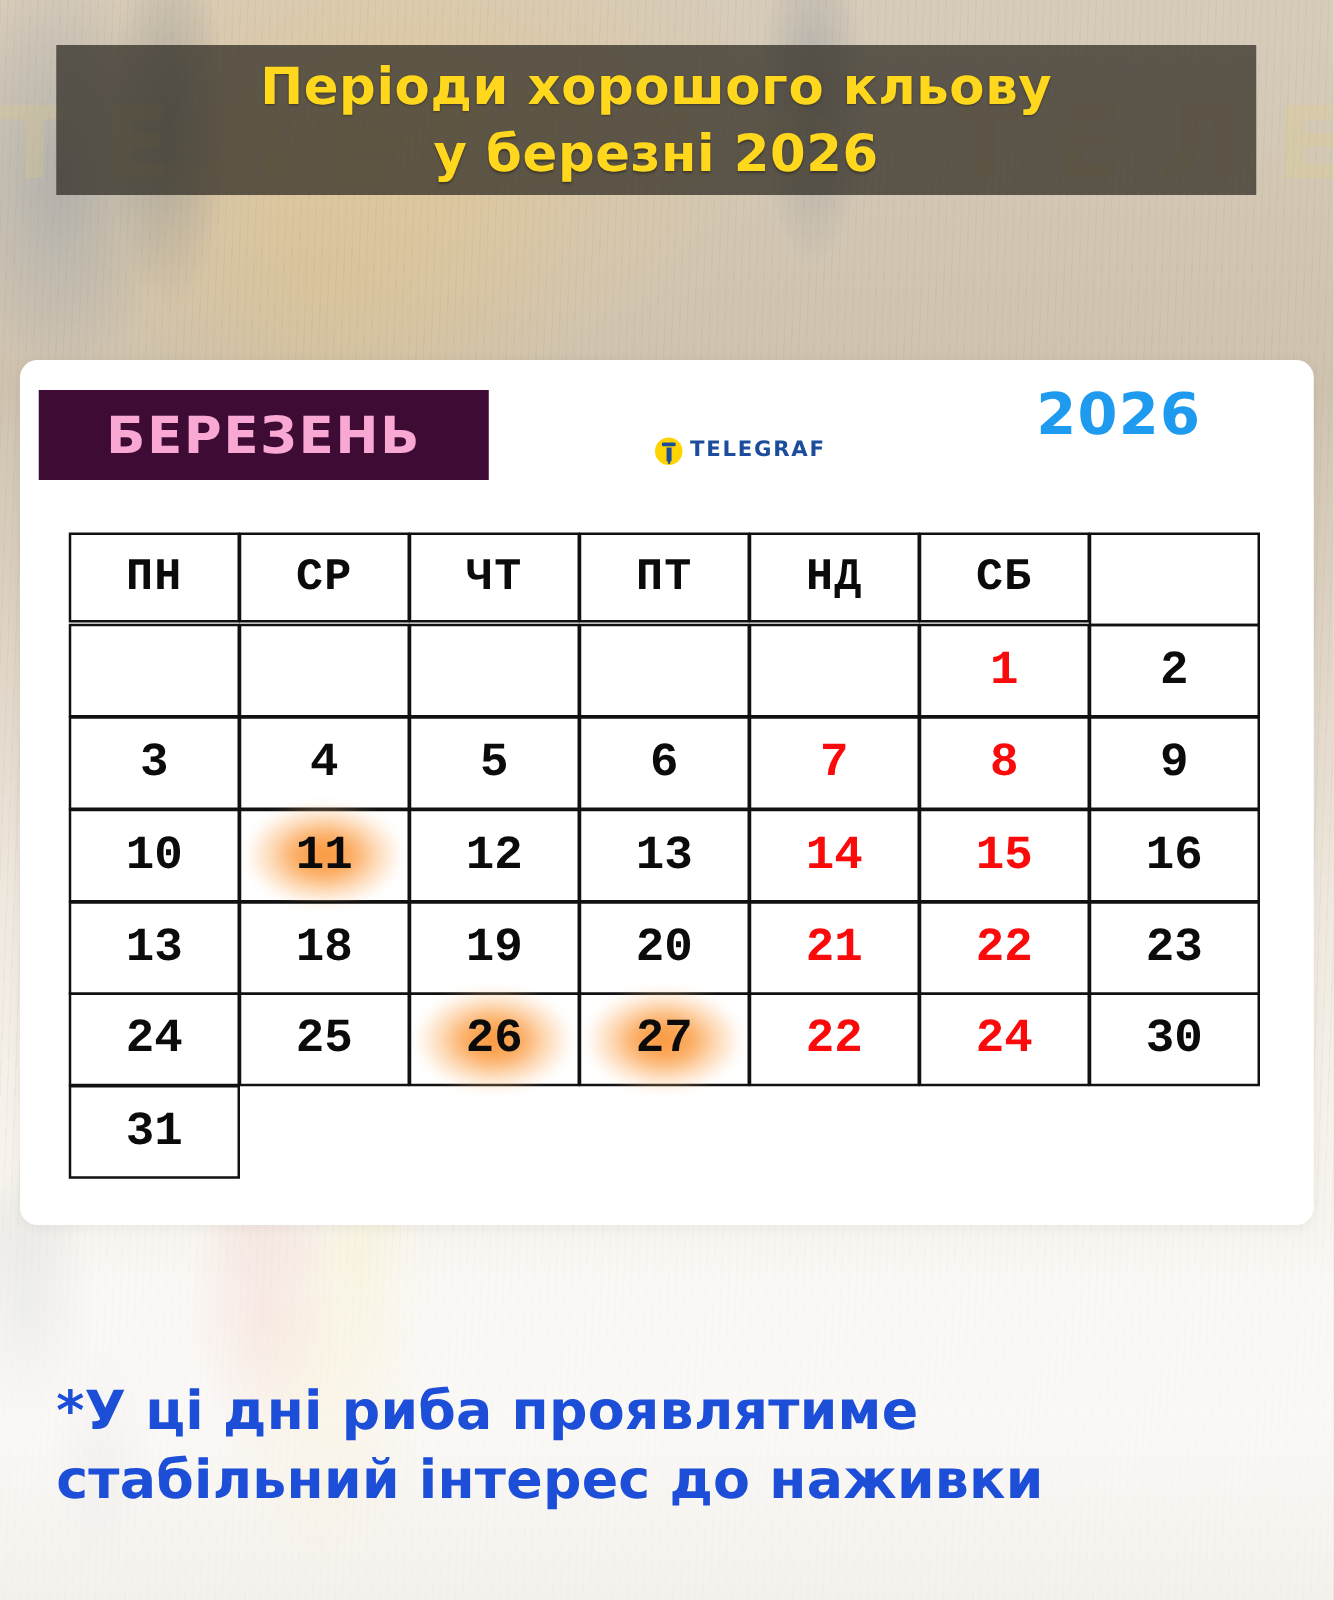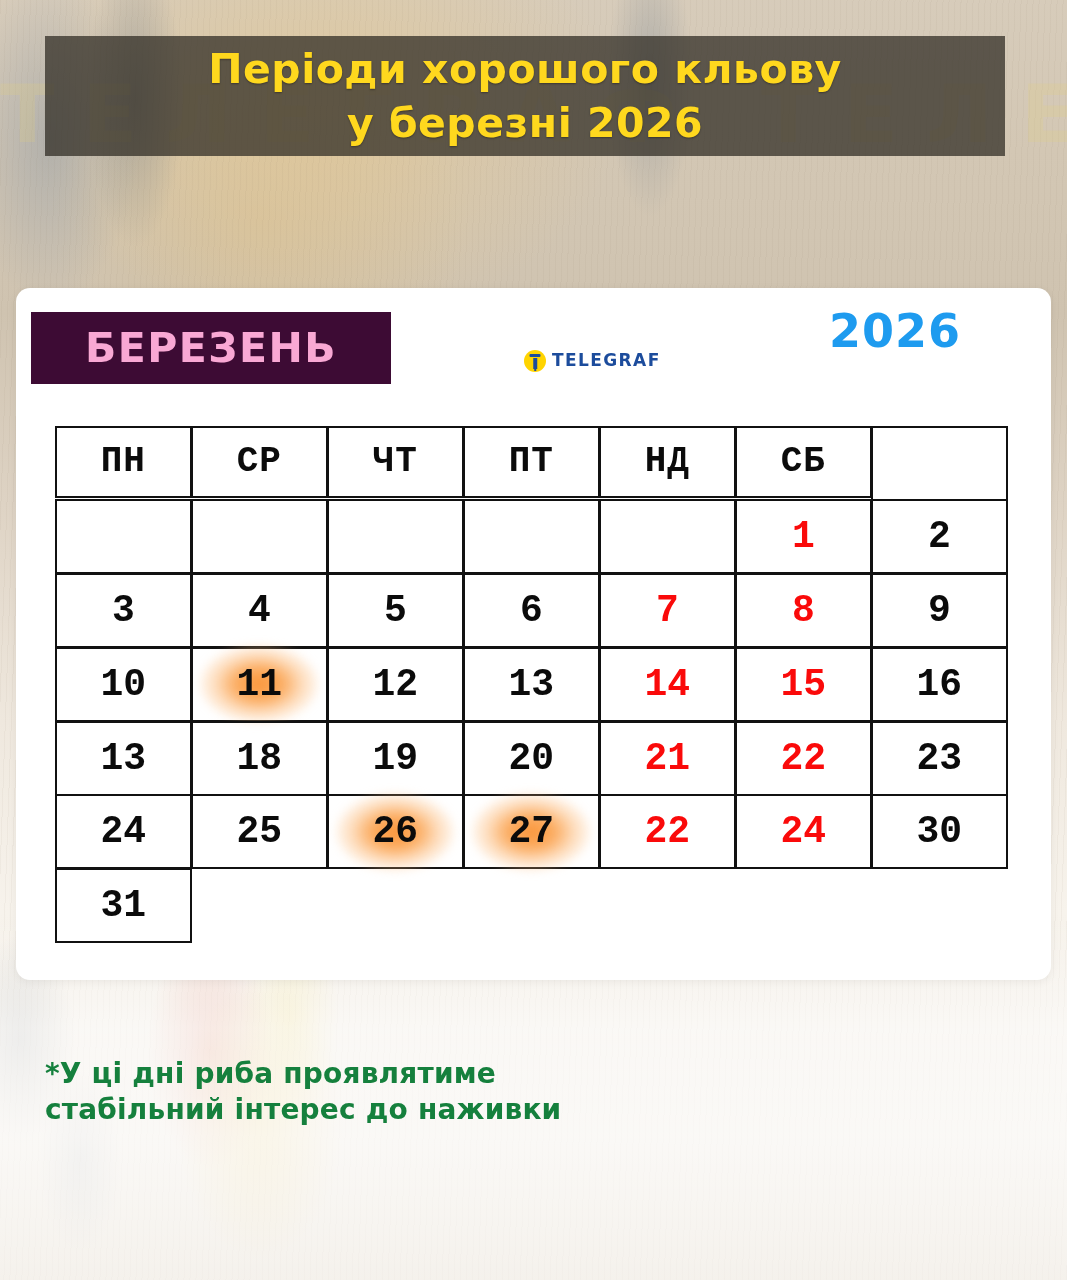--- a/index.html
+++ b/index.html
@@ -257,26 +257,26 @@
   }
   .cell .num {
     position: relative;
     z-index: 2;
   }
 
   
   .footnote {
     position: absolute;
     left: 45px;
-    top: 1056px;
+    top: 1102px;
     width: 960px;
-    color: #15803d;
-    font-family: "DejaVu Sans", sans-serif;
-    font-weight: 700;
-    font-size: 28px;
+    color: #1d4ed8;
+    font-family: "DejaVu Sans", sans-serif;
+    font-weight: 700;
+    font-size: 43px;
     line-height: 1.28;
     letter-spacing: 0.2px;
     white-space: pre-line;
   }
 </style>
 </head>
 <body>
 
 <div class="page">
 

